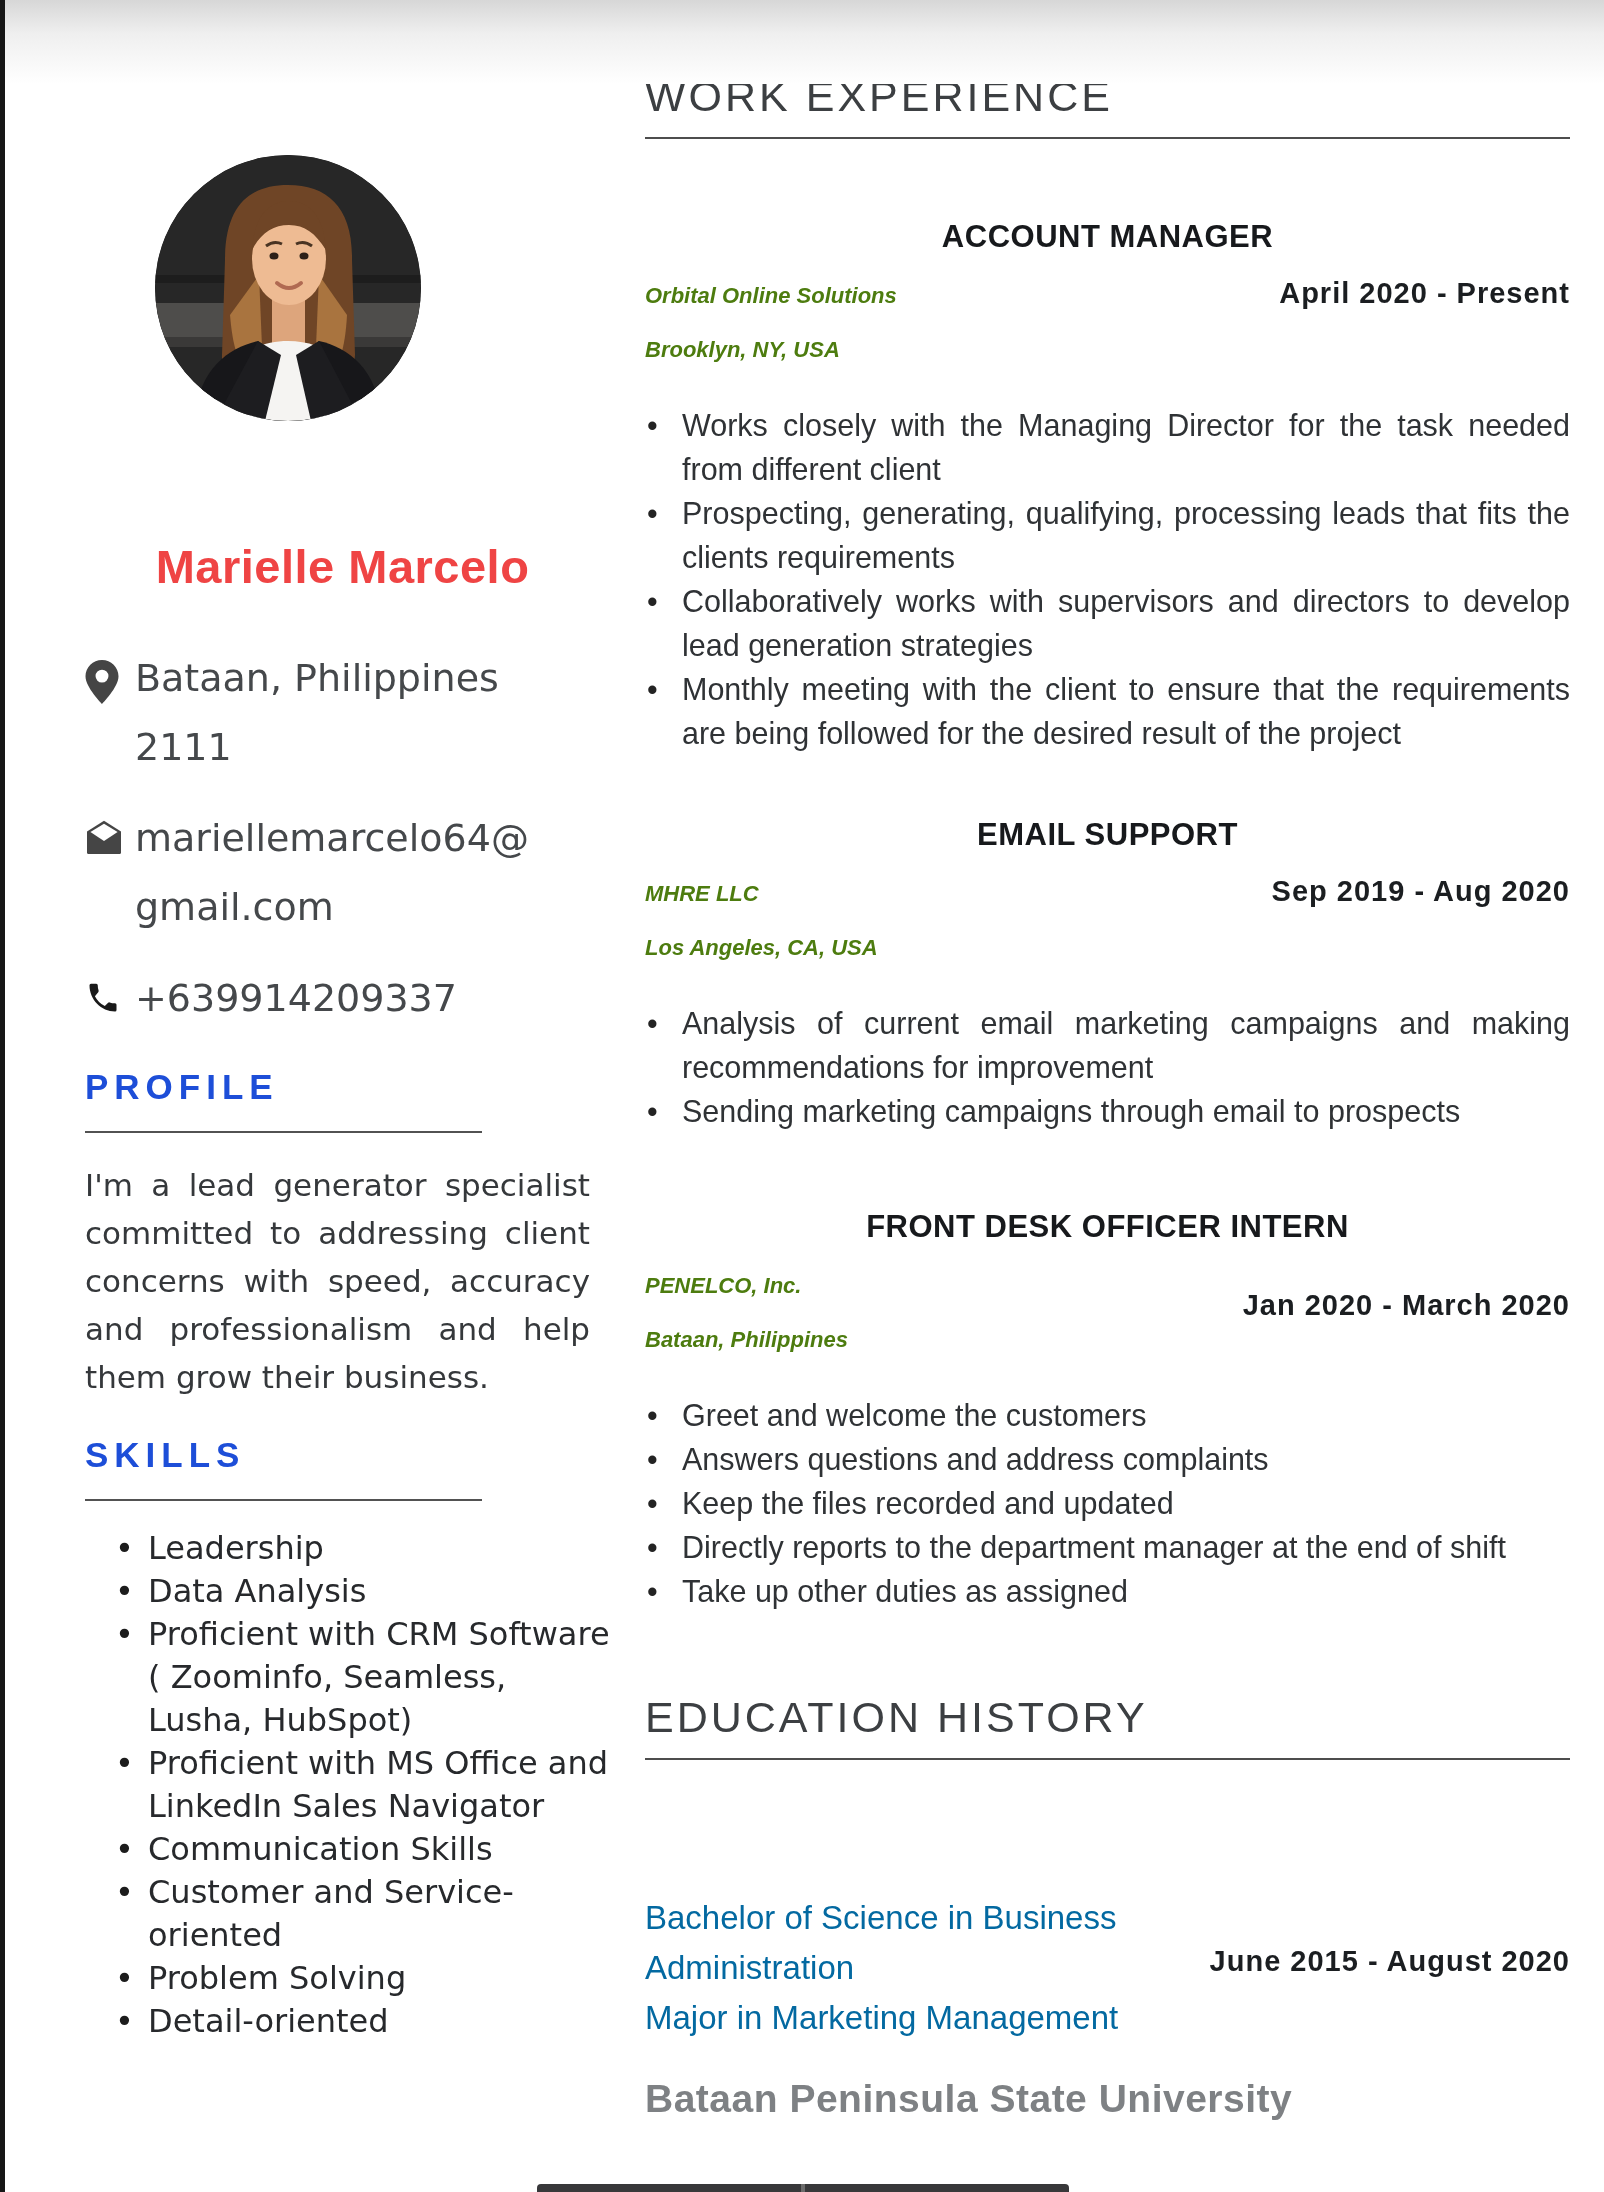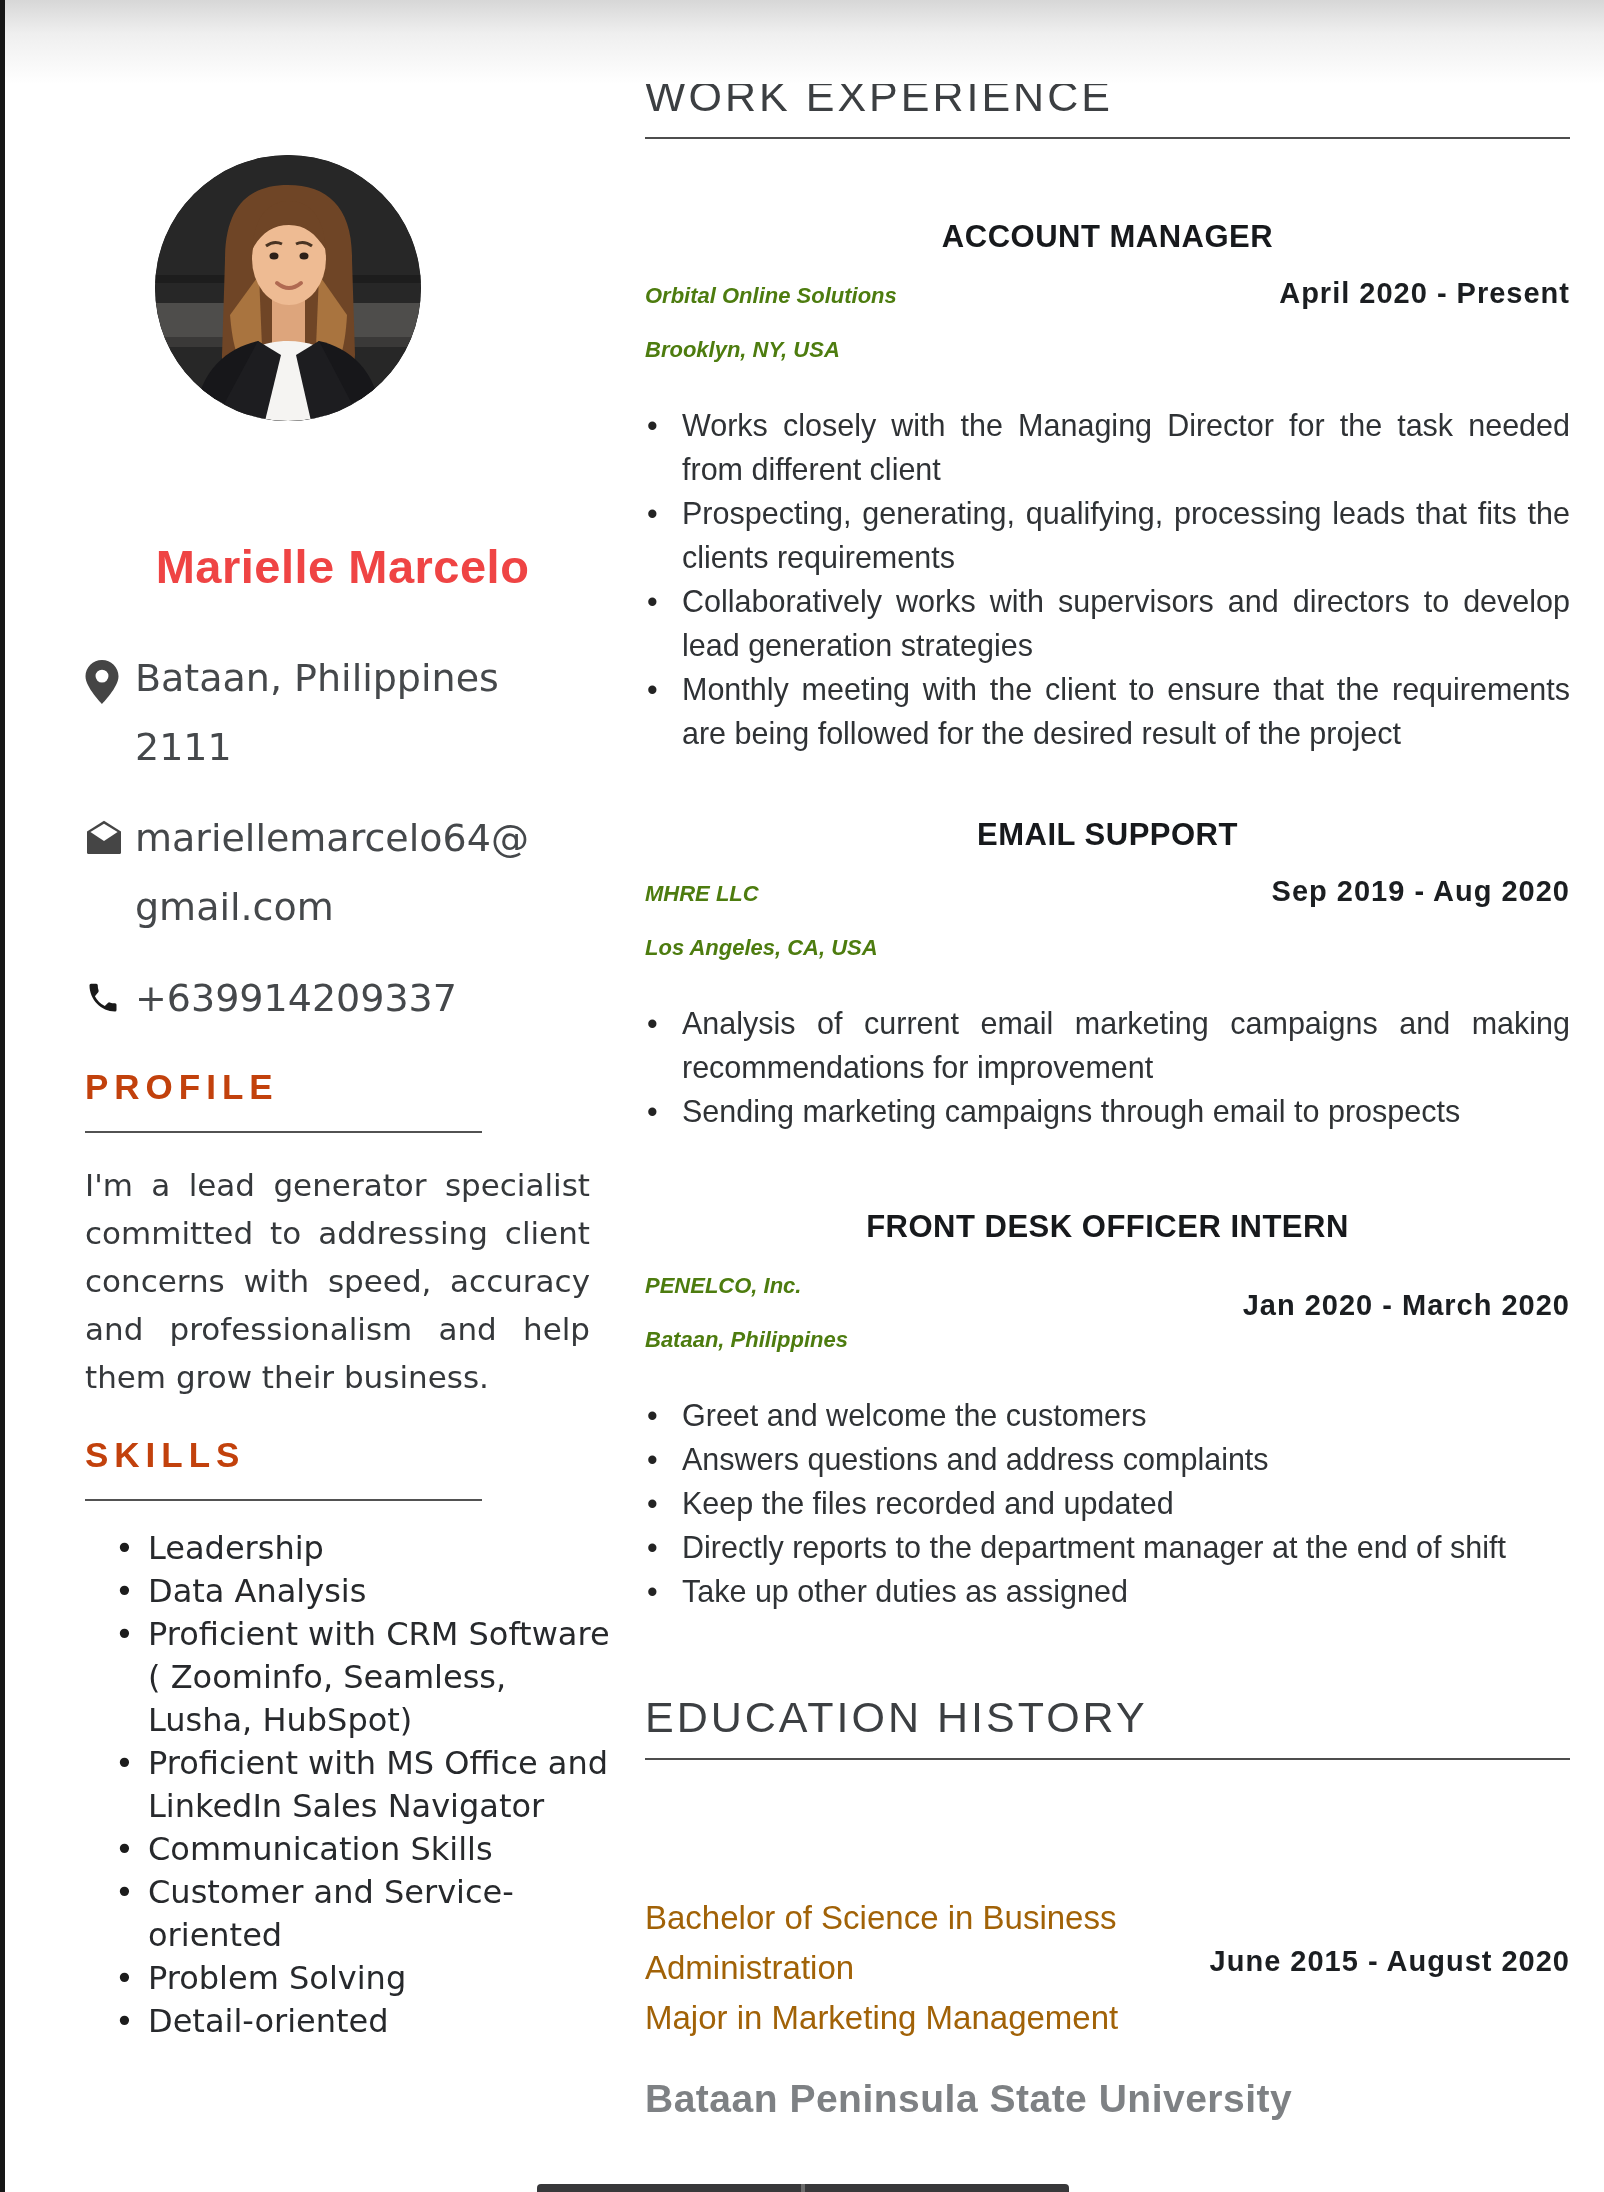--- a/index.html
+++ b/index.html
@@ -14,21 +14,21 @@
     padding:155px 30px 0 85px;flex:0 0 auto;}
   .photo{width:266px;height:266px;margin-left:70px;border-radius:50%;overflow:hidden;background:#262626;}
   .photo svg{display:block;width:266px;height:266px;}
   .name{margin:118px 0 0 0;text-align:center;font-size:47px;font-weight:bold;
     color:#ef4444;letter-spacing:.5px;}
   .contact{margin-top:50px;}
   .contact-row{display:flex;align-items:flex-start;margin-bottom:22px;}
   .cicon{width:50px;flex:0 0 50px;padding-top:16px;}
   .ctext{font-family:"DejaVu Sans",sans-serif;font-size:38px;line-height:69px;color:#45484b;}
   .side-heading{margin:34px 0 0 0;font-size:35px;font-weight:bold;letter-spacing:6px;
-    color:#c2410c;border-bottom:2px solid #525252;padding-bottom:24px;width:397px;}
+    color:#1d4ed8;border-bottom:2px solid #525252;padding-bottom:24px;width:397px;}
   .profile-text{margin:28px 16px 0 0;width:505px;font-family:"DejaVu Sans",sans-serif;
     font-size:31px;line-height:48px;text-align:justify;color:#35383b;}
   .skills{margin:26px 0 0 0;padding:0 0 0 30px;list-style:none;}
   .skills li{position:relative;width:470px;padding-left:33px;
     font-family:"DejaVu Sans",sans-serif;font-size:32px;line-height:43px;color:#27292c;}
   .skills li::before{content:"\2022";position:absolute;left:0;top:0;color:#1c1c1c;}
 
   
   .main{position:relative;z-index:2;flex:1 1 auto;box-sizing:border-box;padding:72px 34px 0 15px;}
   .main-heading{margin:0;font-size:43px;font-weight:normal;letter-spacing:3px;color:#3c3f42;
@@ -39,21 +39,21 @@
   .job-title{margin:0;font-size:31px;font-weight:bold;letter-spacing:.5px;color:#17191c;text-align:center;}
   .job-meta{display:flex;justify-content:space-between;align-items:flex-start;margin-top:14px;}
   .company{font-style:italic;font-weight:bold;font-size:22px;line-height:54px;color:#4d7c0f;}
   .dates{font-size:29px;font-weight:bold;letter-spacing:1px;color:#1b1e21;white-space:nowrap;margin-top:8px;}
   .duties{margin:26px 0 0 0;padding:0;list-style:none;}
   .duties li{position:relative;padding-left:37px;font-size:30.5px;line-height:44px;
     text-align:justify;color:#2f3235;}
   .duties li::before{content:"\2022";position:absolute;left:2px;top:0;color:#232323;}
   .edu-heading{margin-top:80px;}
   .edu-row{display:flex;justify-content:space-between;align-items:flex-start;margin-top:133px;}
-  .degree{width:560px;font-size:33px;line-height:50px;color:#a16207;}
+  .degree{width:560px;font-size:33px;line-height:50px;color:#0369a1;}
   .edu-dates{margin-top:52px;}
   .university{margin-top:34px;font-size:39px;font-weight:bold;letter-spacing:.5px;color:#7e8184;}
 
   .bottom-bar{position:absolute;left:537px;bottom:0;width:532px;height:8px;z-index:5;
     border-radius:4px 4px 0 0;
     background:linear-gradient(90deg,#38383a 49.6%,#6b6b6b 49.6%,#6b6b6b 50.4%,#38383a 50.4%);}
 </style>
 </head>
 <body>
 

